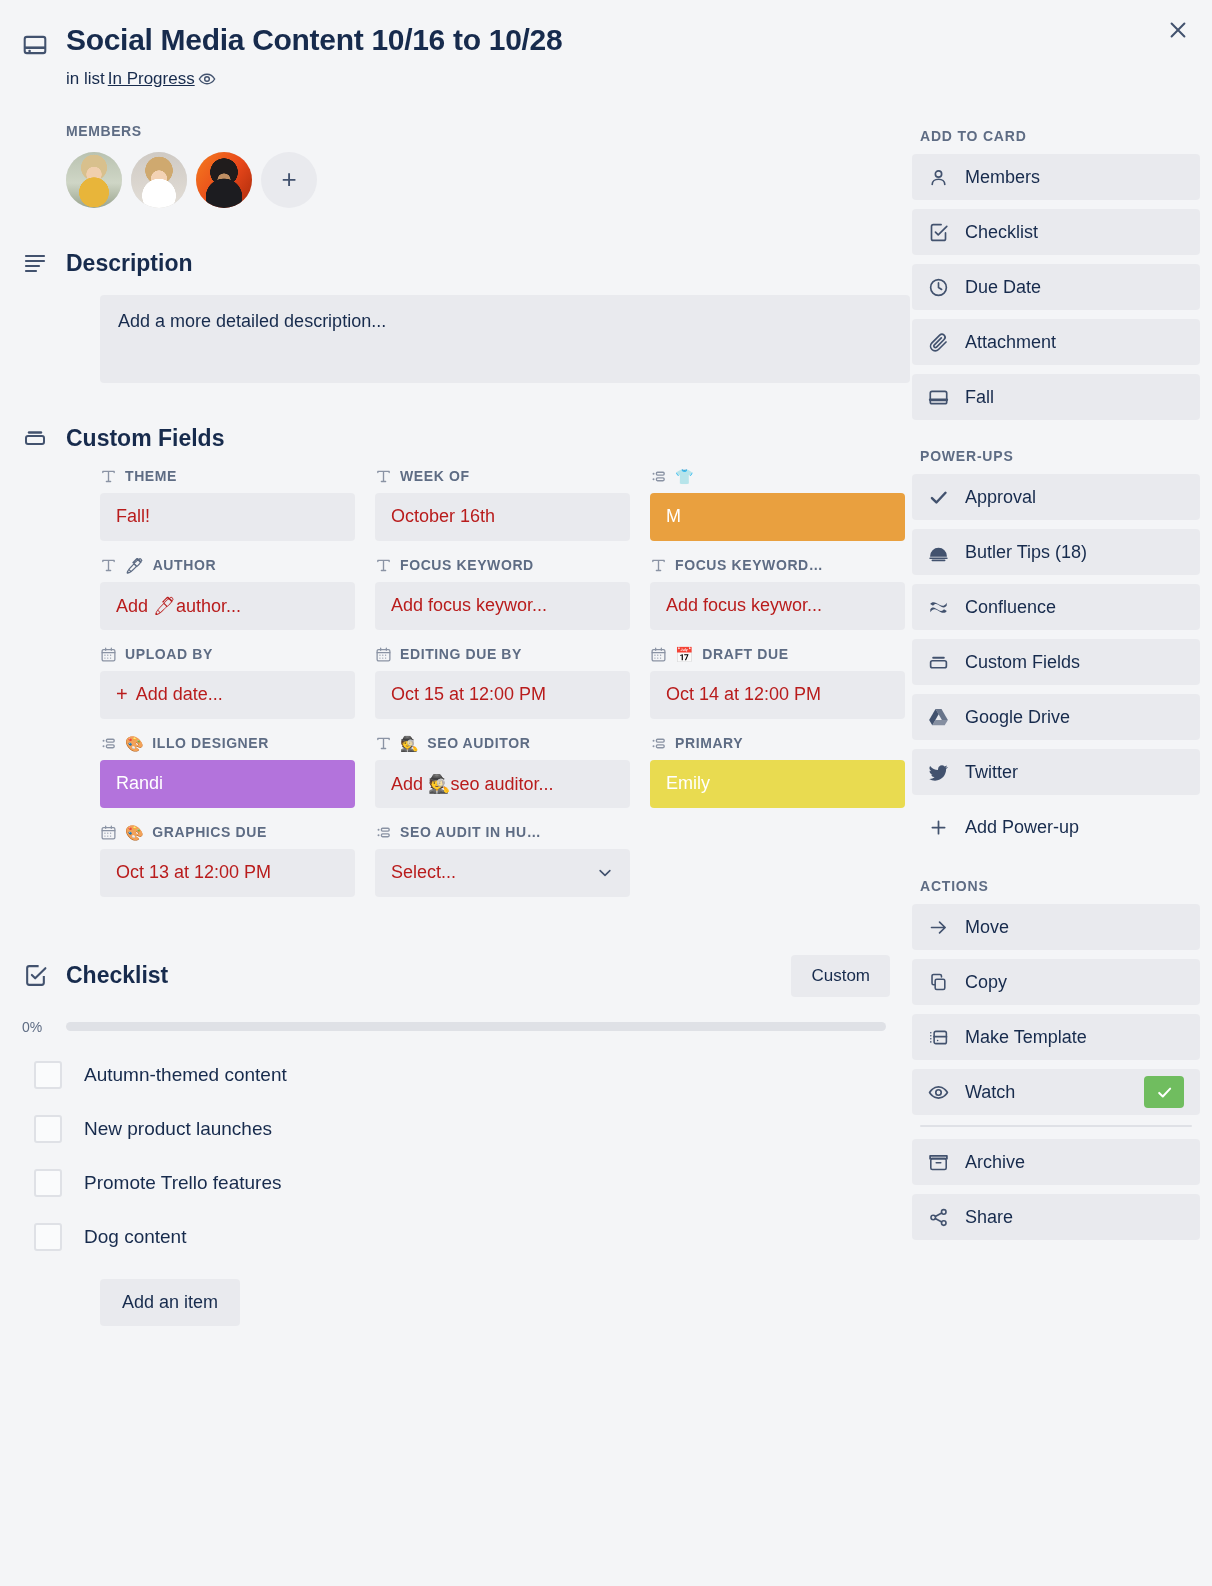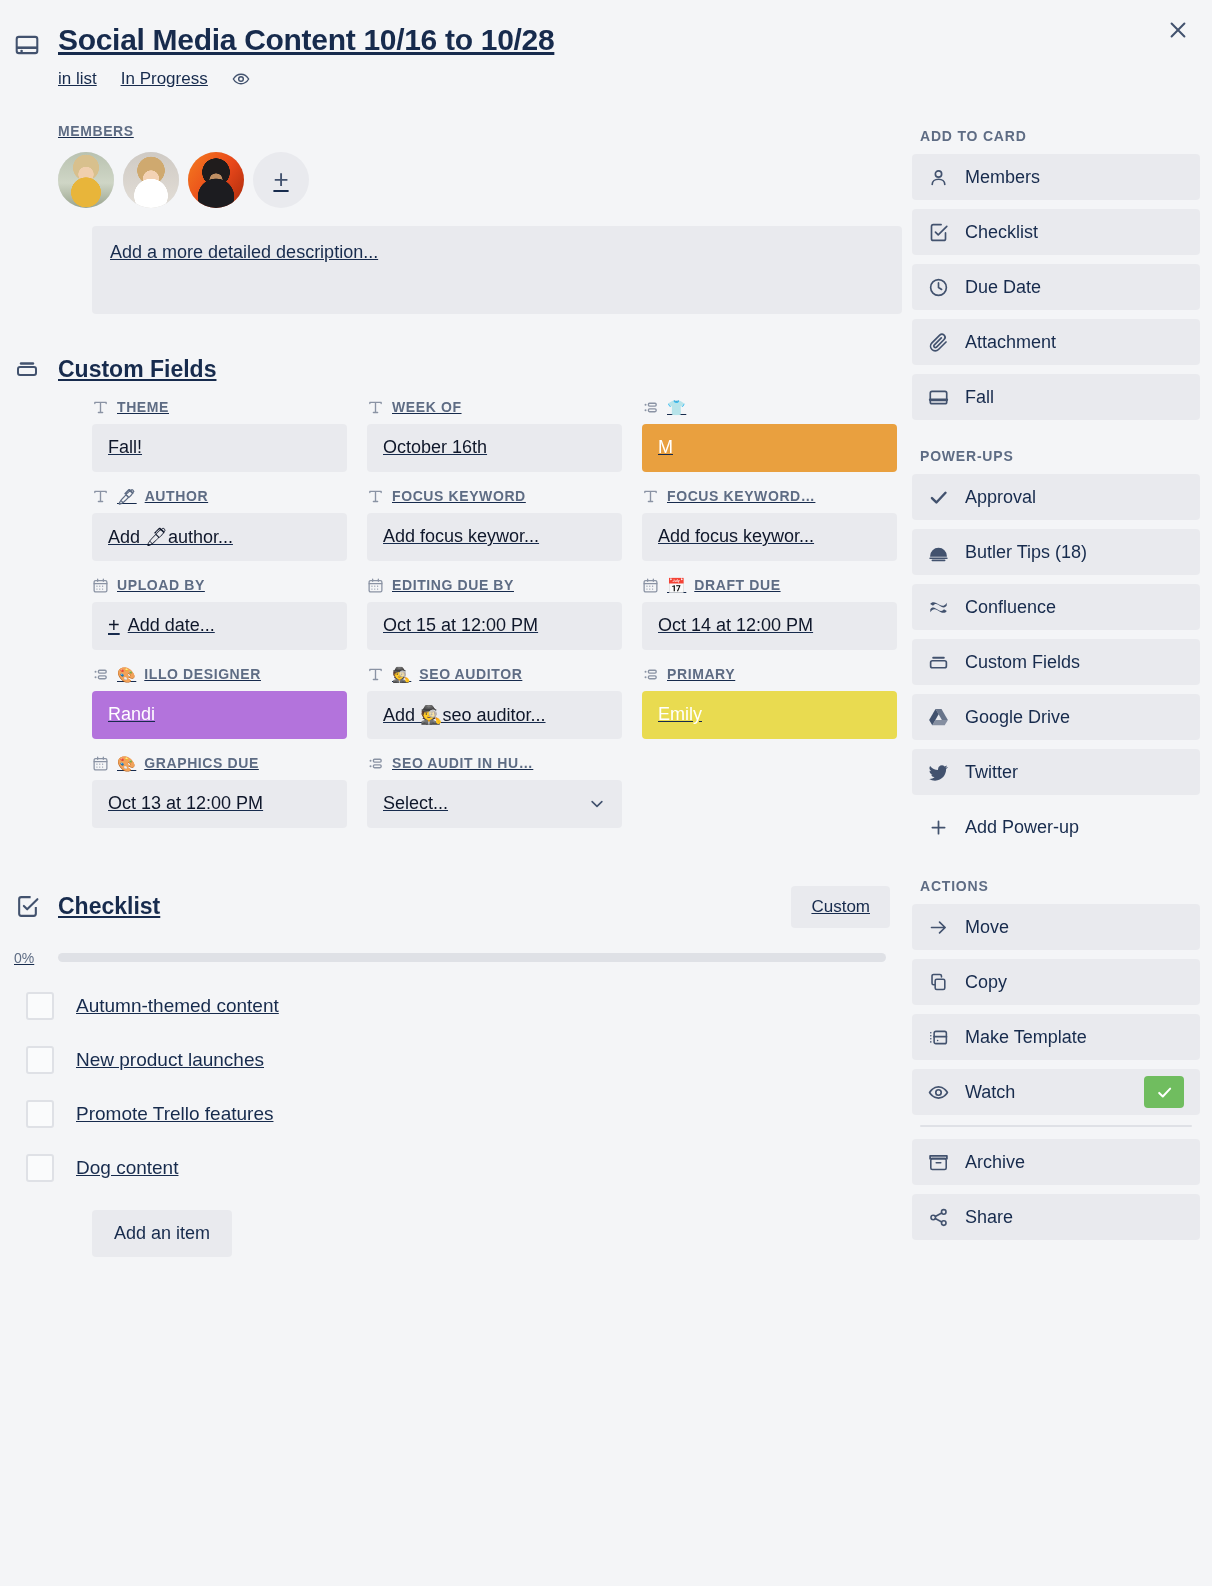--- a/index.html
+++ b/index.html
@@ -21,34 +21,34 @@
     width: 36px; height: 36px;
     display: flex; align-items: center; justify-content: center;
     border-radius: 4px;
     cursor: pointer;
     color: #42526e;
   }
   .close-btn svg { width: 22px; height: 22px; }
 
   
   .wrap { display: flex; padding: 22px 0 0 0; }
-  .main-col { width: 900px; padding-left: 14px; text-decoration: underline; }
+  .main-col { width: 900px; padding-left: 22px; }
   .side-col { width: 300px; padding-left: 12px; padding-top: 106px; }
 
   
   .card-head { display: flex; gap: 14px; }
   .head-icon { width: 30px; padding-top: 10px; color: #42526e; flex: none; }
   .head-icon svg { width: 26px; height: 26px; }
   .card-title {
     font-size: 30px; font-weight: bold; letter-spacing: -.3px;
     line-height: 1.22; color: #172b4d;
   }
   .card-sub {
     font-size: 17px; color: #172b4d; margin-top: 10px;
-    display: flex; align-items: center; gap: 24px;
+    display: flex; align-items: center; gap: 3px;
   }
   .card-sub .listname { text-decoration: underline; cursor: pointer; }
   .eye-ico { display: inline-flex; color: #42526e; }
   .eye-ico svg { width: 18px; height: 18px; }
 
   
   .members-block { margin-top: 34px; padding-left: 44px; }
   .sec-label {
     font-size: 14px; font-weight: bold; letter-spacing: .6px;
     color: #5e6c84; text-transform: uppercase;
@@ -106,21 +106,21 @@
     font-size: 14px; font-weight: bold; letter-spacing: .6px;
     color: #5e6c84; text-transform: uppercase;
     white-space: nowrap; overflow: hidden;
   }
   .cf-label .t-ico { color: #8a93a4; display: inline-flex; flex: none; }
   .cf-label .t-ico svg { width: 17px; height: 17px; }
   .cf-label .emo { font-size: 15px; line-height: 1; }
   .cf-val {
     margin-top: 8px; height: 48px; border-radius: 4px;
     background: #e9eaee; display: flex; align-items: center;
-    padding: 0 16px; font-size: 18px; color: #0f172a; cursor: pointer;
+    padding: 0 16px; font-size: 18px; color: #b91c1c; cursor: pointer;
     overflow: hidden; white-space: nowrap;
   }
   .cf-val.colored { color: #ffffff; font-size: 18px; }
   .cf-val .plus { font-size: 20px; margin-right: 8px; font-weight: 300; }
   .cf-val .chev { margin-left: auto; display: inline-flex; color: #42526e; }
   .cf-val .chev svg { width: 18px; height: 18px; }
 
   
   .chk-head {
     display: flex; align-items: center; margin-top: 58px; gap: 18px;
@@ -224,20 +224,28 @@
             <div class="a-bg"></div>
           </div>
         <div class="avatar av3">
             <div class="a-bg"></div>
           </div>
         <div class="avatar-add">+</div>
       </div>
     </div>
 
     
+    <div class="sec-head">
+      <span class="s-ico">
+        <svg viewBox="0 0 24 24" fill="none" stroke="currentColor" stroke-width="2.2" stroke-linecap="round">
+          <path d="M3 5h18M3 10h18M3 15h13M3 20h10"></path>
+        </svg>
+      </span>
+      <h2>Description</h2>
+    </div>
     <div class="desc-box">Add a more detailed description...</div>
 
     
     <div class="sec-head">
       <span class="s-ico">
         <svg viewBox="0 0 24 24" fill="none" stroke="currentColor" stroke-width="2">
           <rect x="3" y="10" width="18" height="8" rx="2"></rect>
           <path d="M6 6.5h12" stroke-linecap="round" stroke-width="2.4"></path>
         </svg>
       </span>

